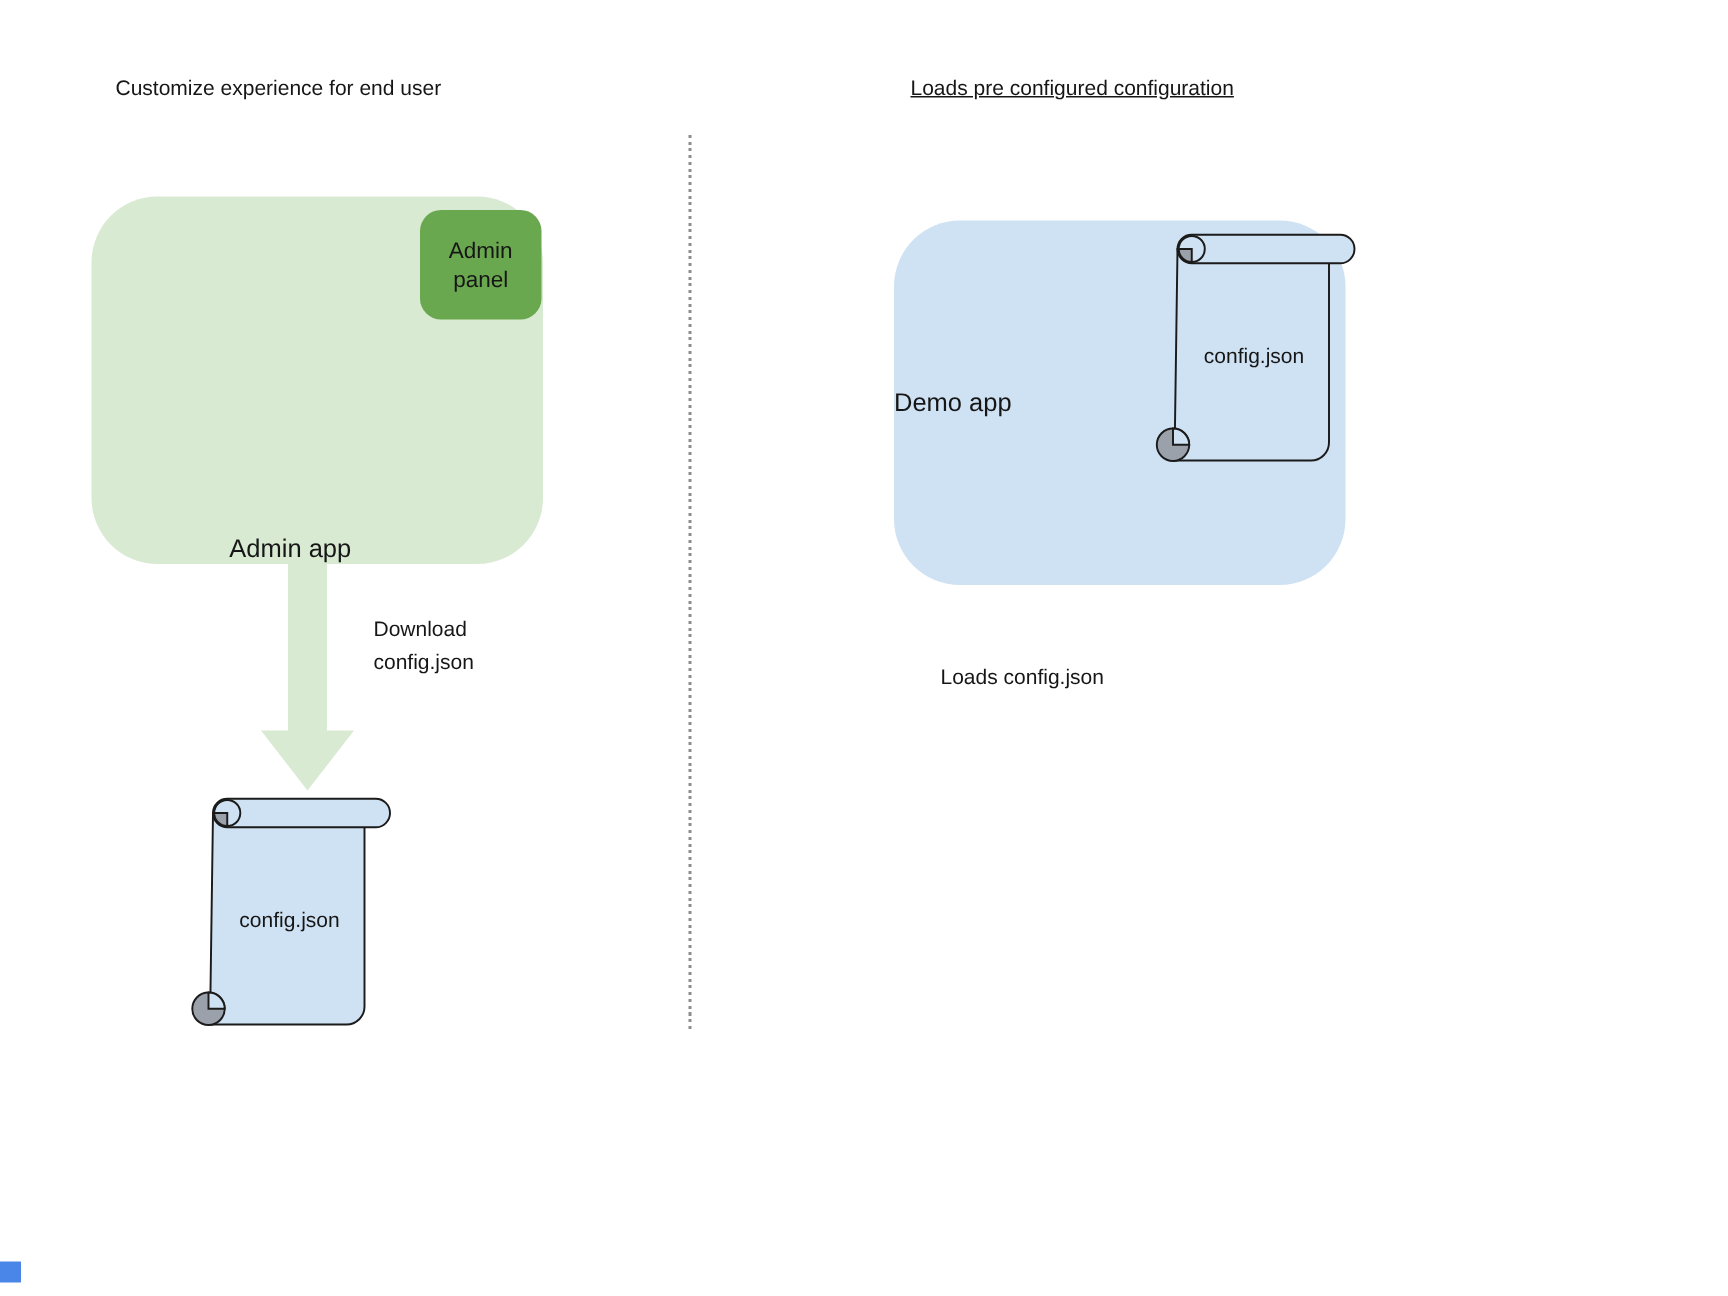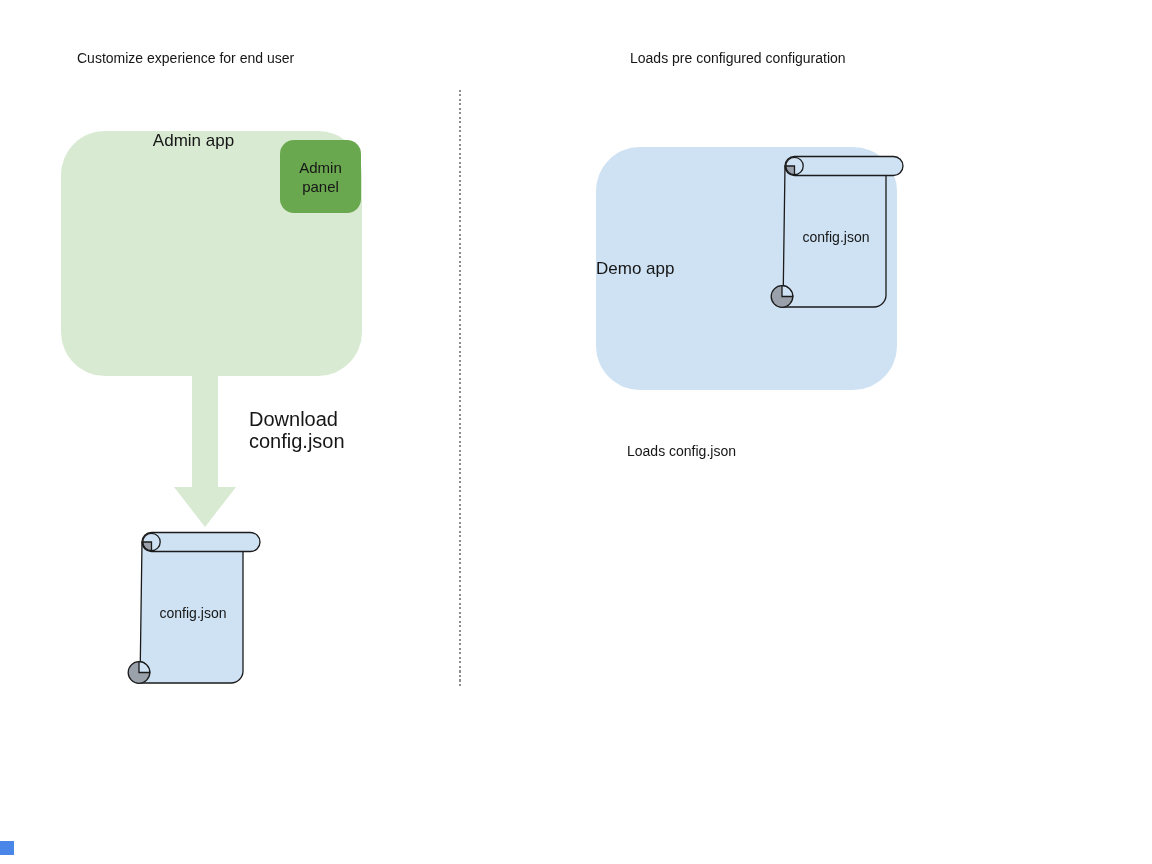--- a/index.html
+++ b/index.html
@@ -3,28 +3,28 @@
 <meta charset="utf-8">
 <style>
   html,body{margin:0;padding:0;background:#ffffff;}
   body{width:1152px;height:864px;position:relative;overflow:hidden;
        font-family:"Liberation Sans",sans-serif;color:var(--text,#161616);}
   .abs{position:absolute;}
   .title{font-size:14px;white-space:nowrap;}
   .box{border-radius:44px;}
   #admin-app{left:61px;top:131px;width:301px;height:245px;background:var(--light_green);}
   #admin-label-wrap{left:61px;top:131px;width:265px;height:245px;display:flex;
-       align-items:flex-start;justify-content:center;font-size:17px;}
+       align-items:flex-end;justify-content:center;font-size:17px;}
   #admin-panel{left:280px;top:140px;width:81px;height:73px;border-radius:14px;
        background:var(--green);display:flex;align-items:center;justify-content:center;
        text-align:center;font-size:15px;line-height:19px;padding:0 6px;box-sizing:border-box;}
   #demo-app{left:596px;top:147px;width:301px;height:243px;background:var(--light_blue);}
   #demo-label-wrap{left:596px;top:147px;width:200px;height:243px;display:flex;
        align-items:center;font-size:17px;}
-  #download-label{left:249px;top:408px;font-size:20px;line-height:22px;}
+  #download-label{left:249px;top:408px;font-size:14px;line-height:22px;}
   #loads-caption{left:627px;top:443px;font-size:14px;white-space:nowrap;}
   #divider{left:459px;top:90px;width:2px;height:598px;
        background:repeating-linear-gradient(to bottom,var(--divider_gray) 0 2px,transparent 2px 4.5px);}
   #stray-square{left:0;top:841px;width:14px;height:14px;background:var(--stray_square_blue);}
   .sfill{fill:var(--light_blue);stroke:var(--outline);stroke-width:1.3;}
   .scurl{fill:var(--curl_gray);stroke:var(--outline);stroke-width:1.3;}
   .slabel{font-size:14px;fill:var(--text);font-family:"Liberation Sans",sans-serif;}
   .arrowfill{fill:var(--light_green);}
   .dl-line{display:block;}
 </style>
@@ -55,21 +55,21 @@
   <rect class="sfill" x="15" y="2.5" width="118" height="19" rx="9.5"></rect>
   <circle class="sfill" cx="24.5" cy="12" r="8.7"></circle>
   <path class="scurl" d="M15.8,12 A8.7,8.7 0 0 0 24.5,20.7 L24.5,12 Z"></path>
   <circle class="scurl" cx="12" cy="142.5" r="10.8"></circle>
   <path class="sfill" d="M12,131.7 A10.8,10.8 0 0 1 22.8,142.5 L12,142.5 Z"></path>
   <text class="slabel" x="66" y="88" text-anchor="middle">config.json</text>
 </svg>
 
 <div class="abs" id="divider"></div>
 
-<div class="abs title" style="left:630px;top:50px;">Loads pre configured configuration</div>
+<div class="abs title" style="left:607px;top:50px;text-decoration:underline;">Loads pre configured configuration</div>
 
 <div class="abs box" id="demo-app"></div>
 <div class="abs" id="demo-label-wrap">
   <span>Demo app</span>
 </div>
 
 <svg class="abs" style="left:770px;top:154px;" width="134" height="156" viewBox="0 0 134 156">
   <path class="sfill" d="M15,12 H116 V141 A12,12 0 0 1 104,153 H13 Z"></path>
   <rect class="sfill" x="15" y="2.5" width="118" height="19" rx="9.5"></rect>
   <circle class="sfill" cx="24.5" cy="12" r="8.7"></circle>

